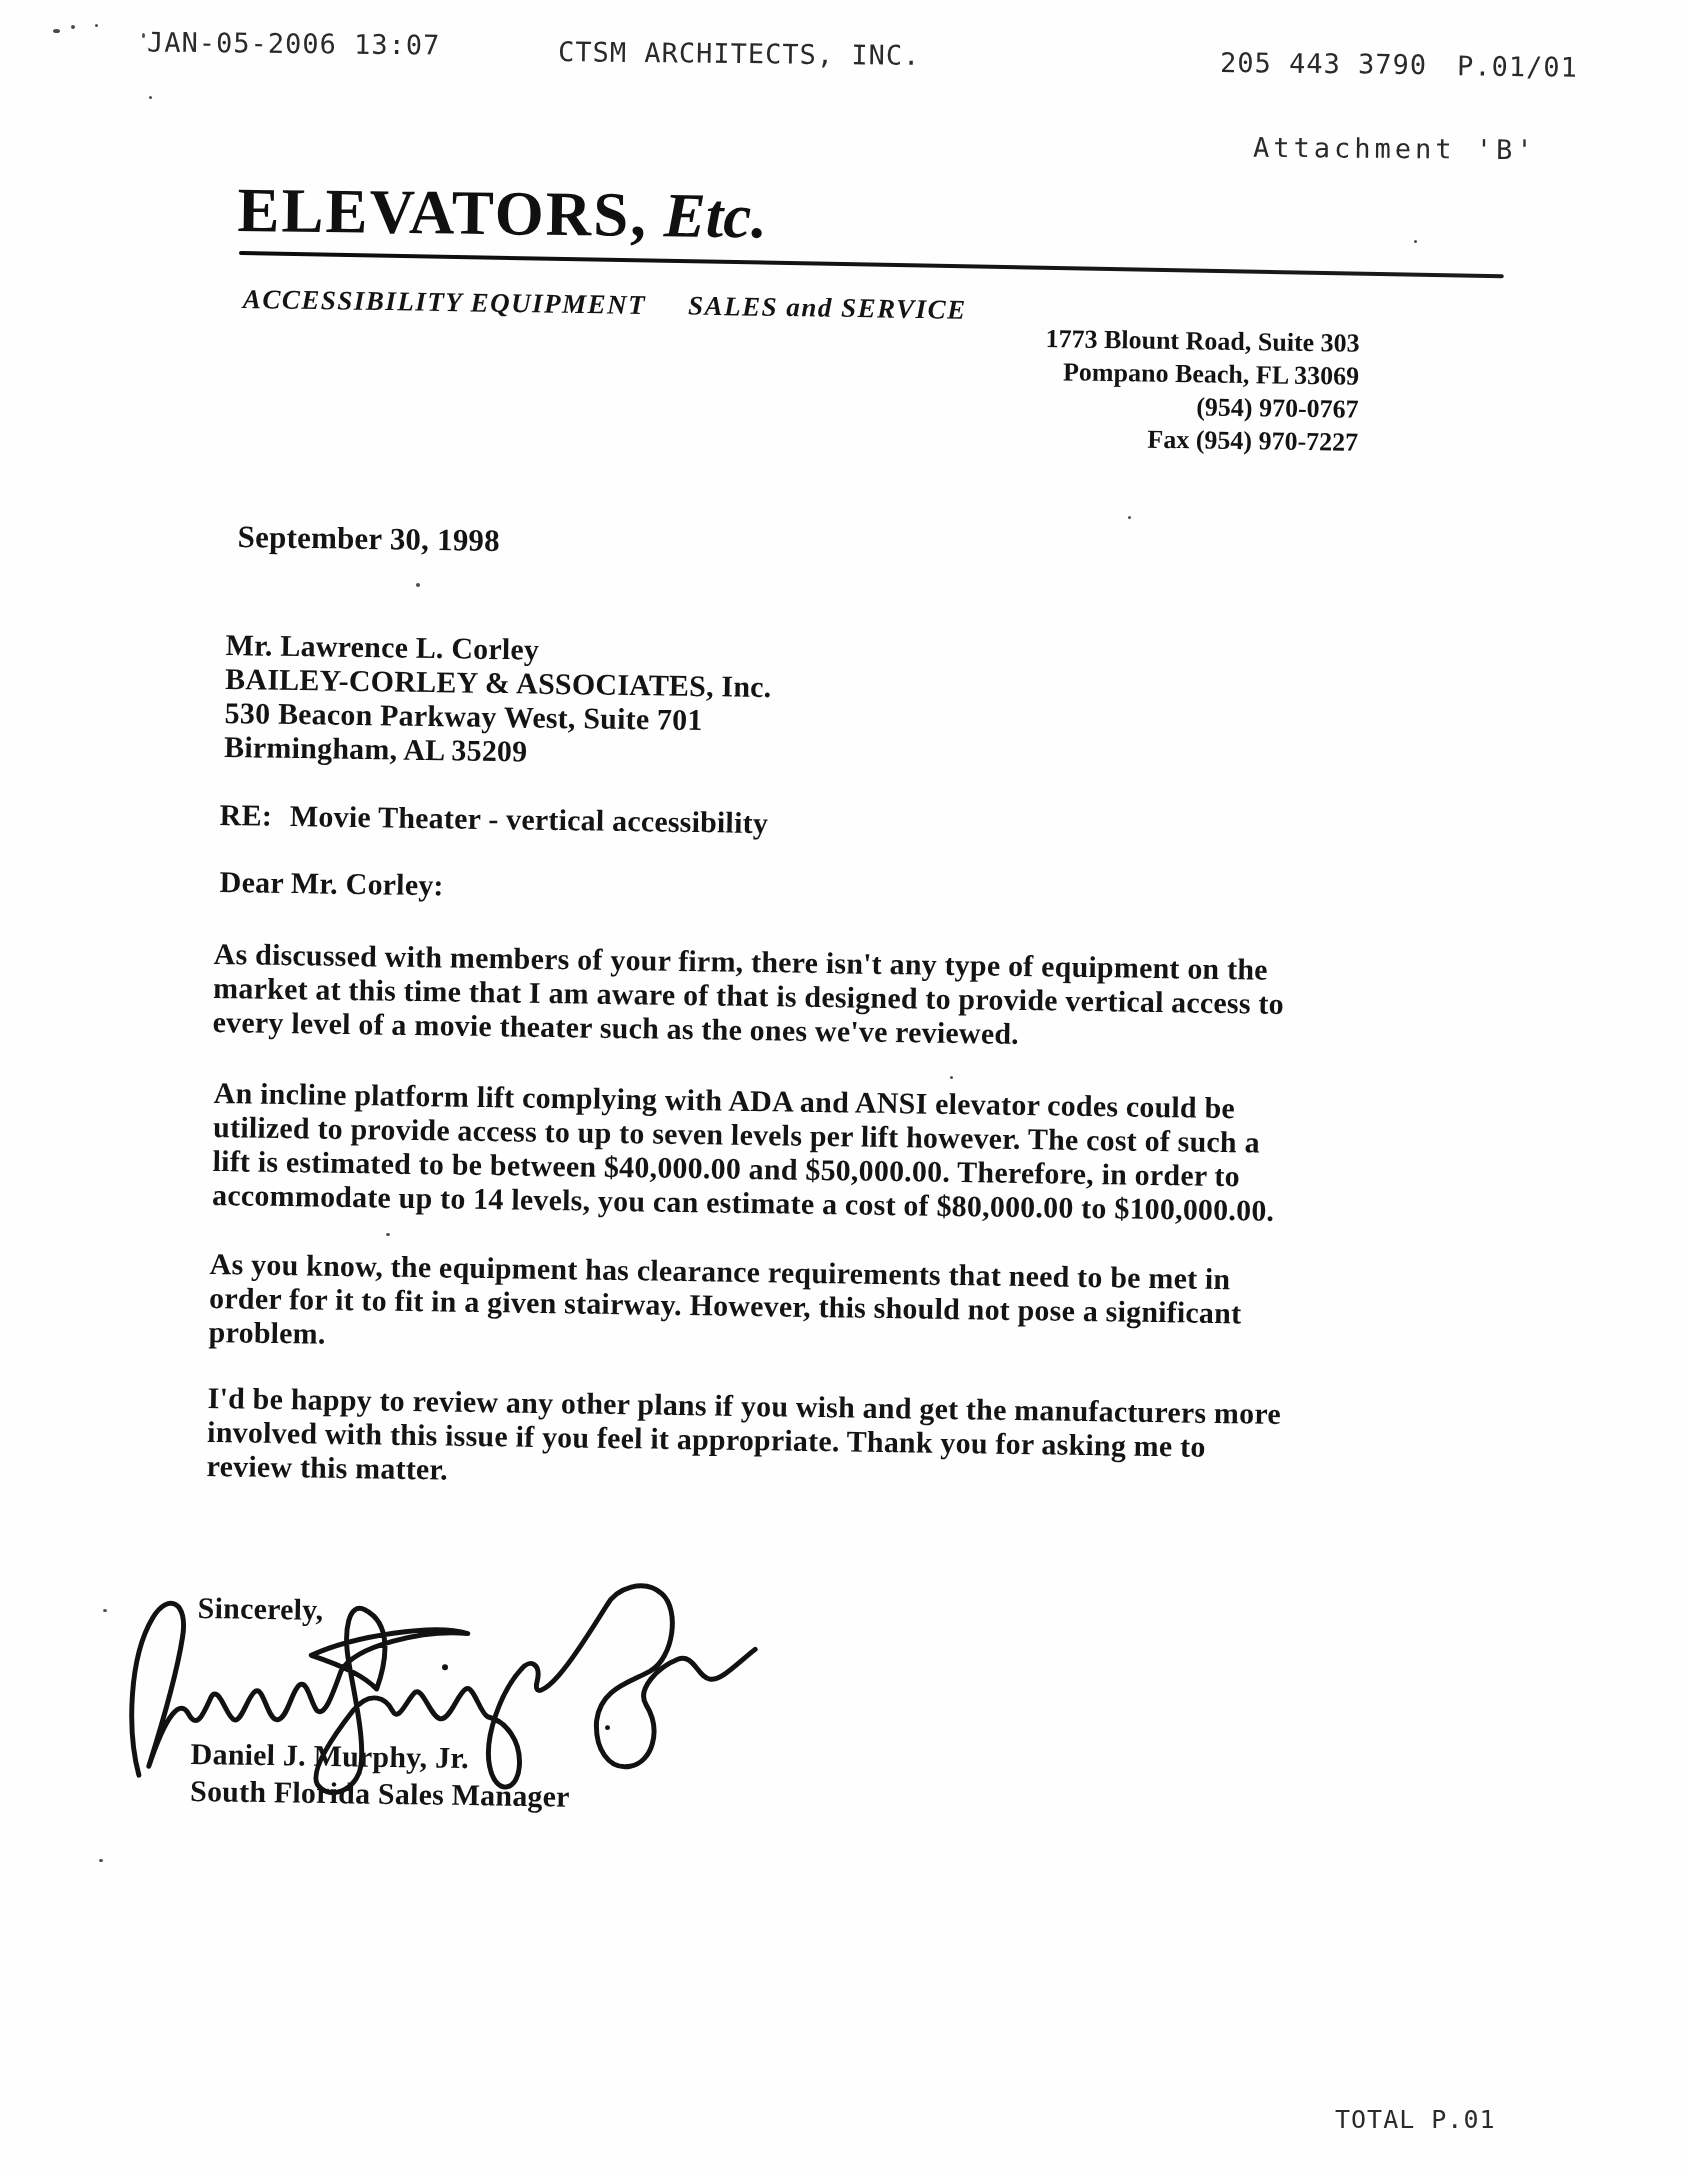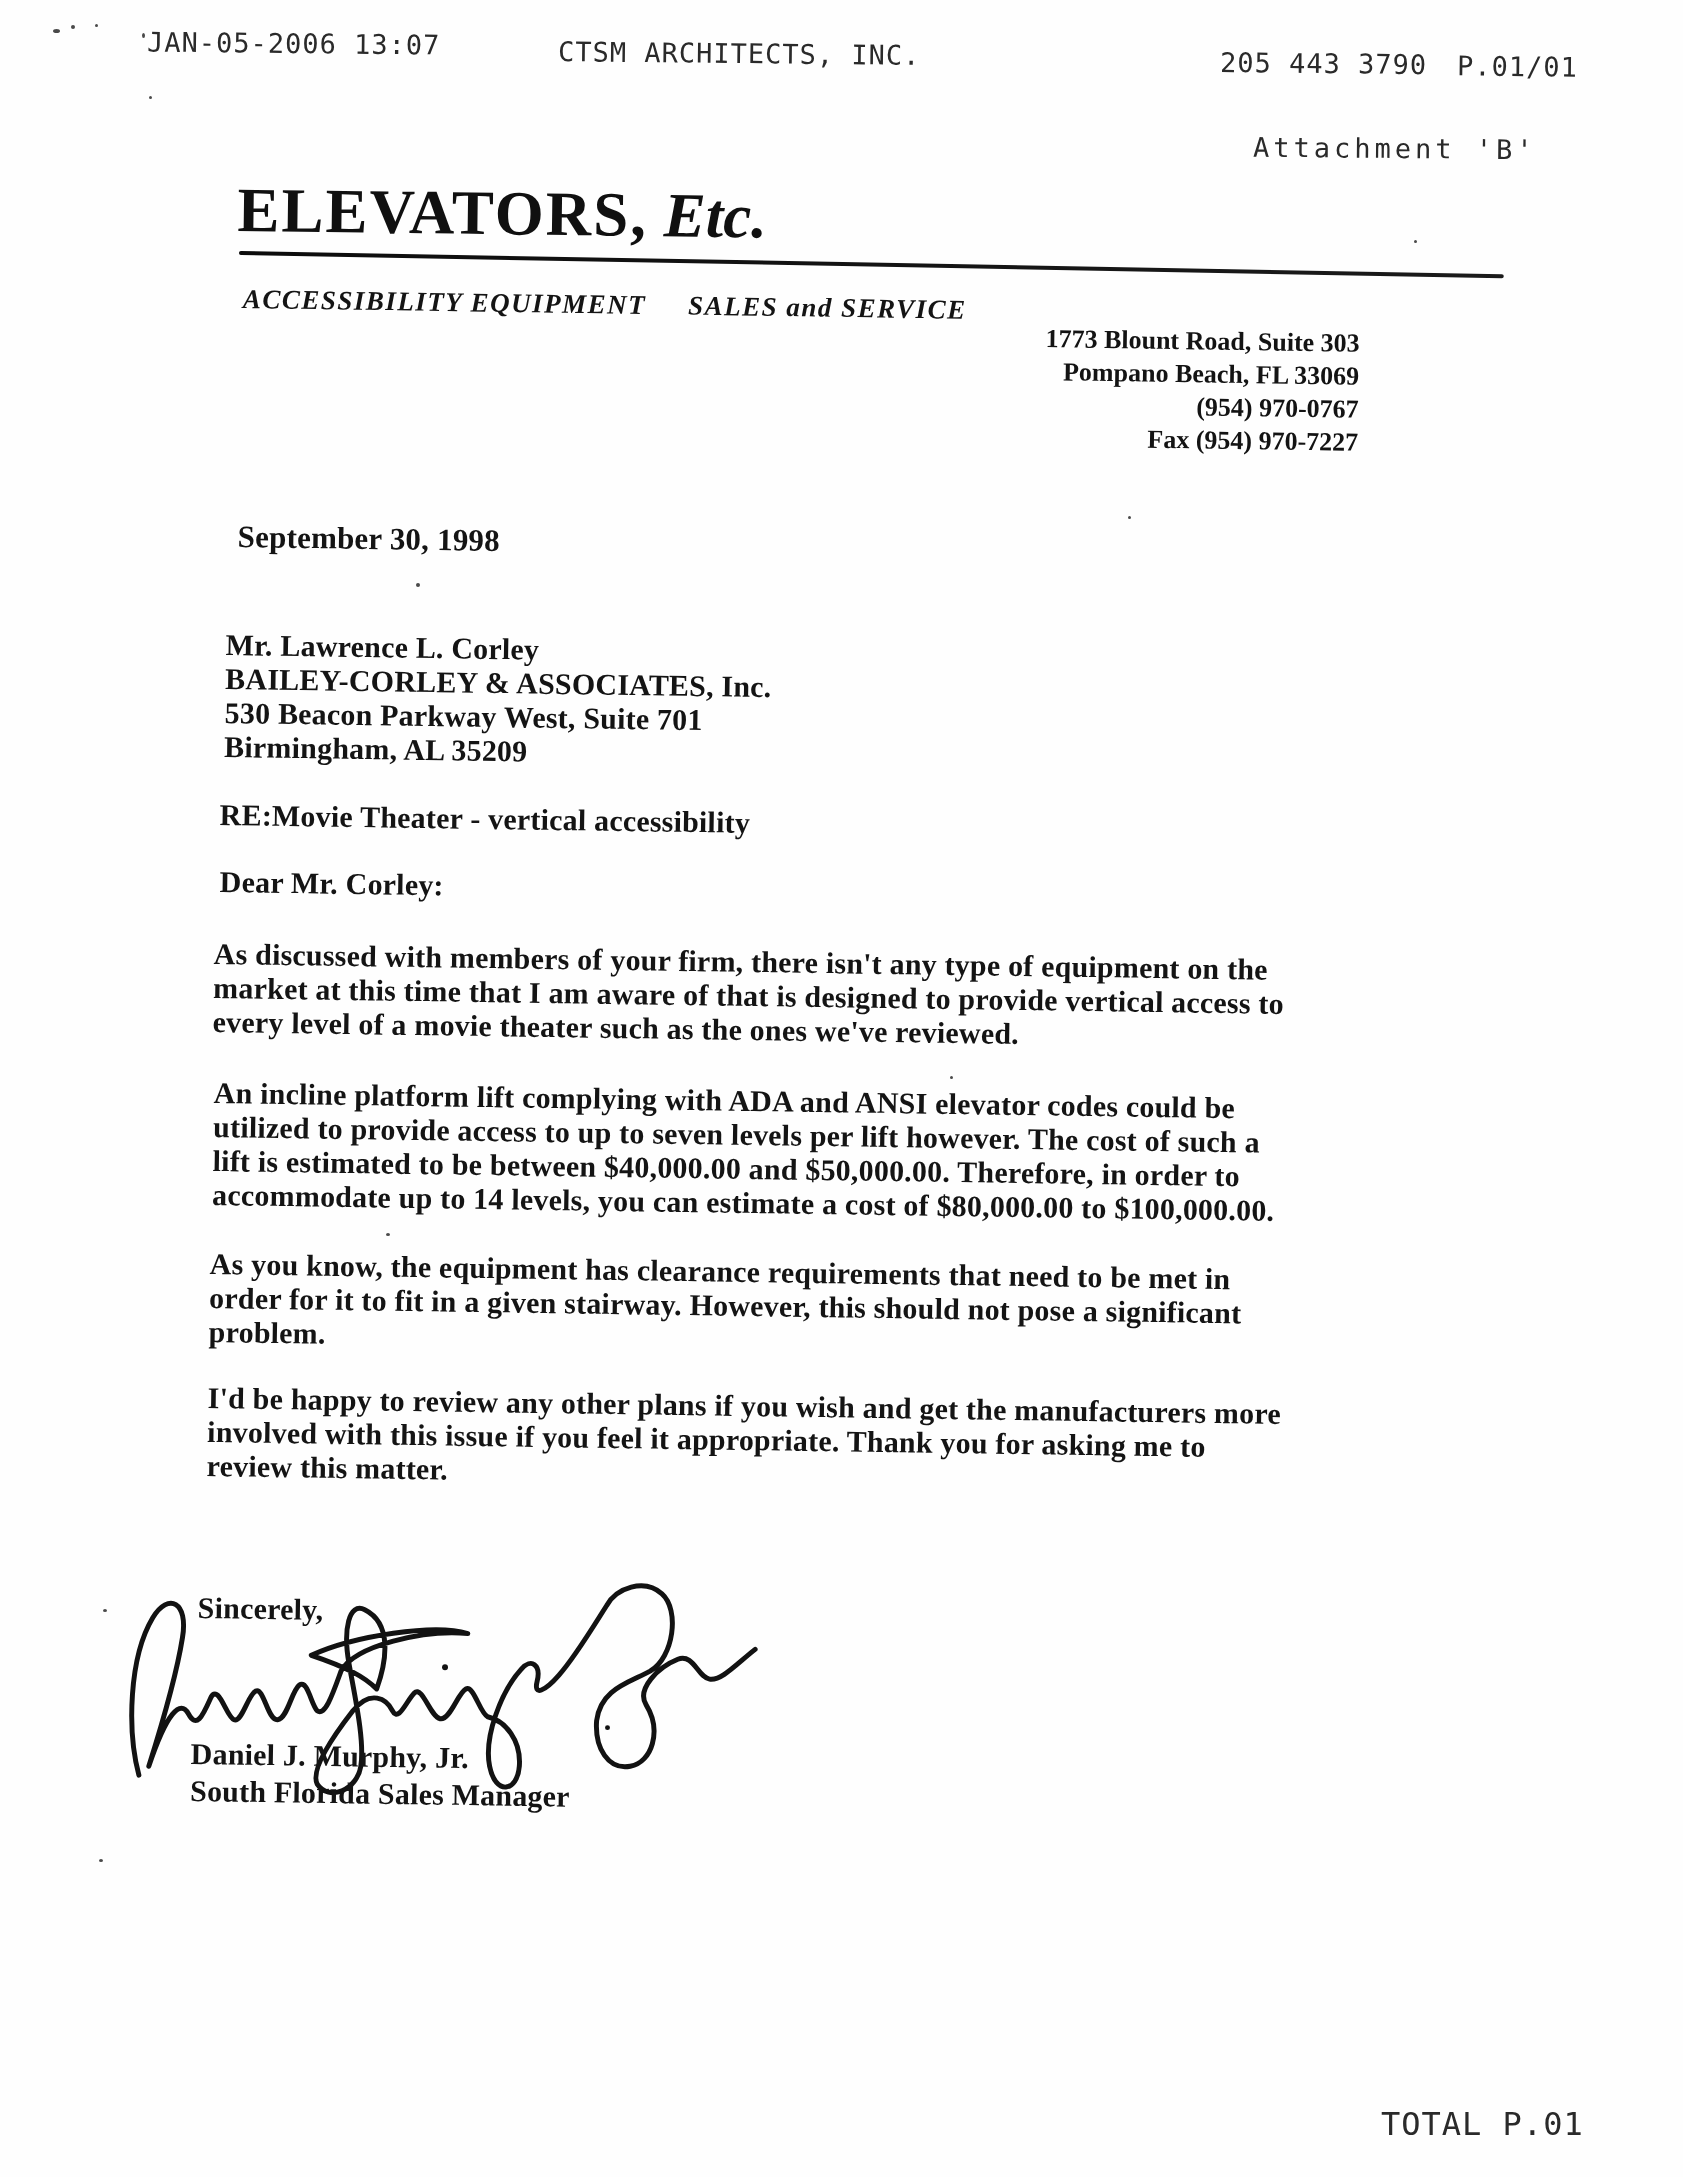--- a/index.html
+++ b/index.html
@@ -39,31 +39,31 @@
   }
   .address{
     left:970px;top:321px;width:390px;
     font-size:26px;font-weight:bold;line-height:33px;
     text-align:right;white-space:nowrap;color:#131313;
   }
   .body-text{font-size:30px;font-weight:bold;white-space:nowrap;color:#141414;letter-spacing:0.2px;}
   .date-line{left:238px;top:519px;font-size:31px;}
   .recipient{left:226px;top:628px;line-height:34px;}
   .subject{left:220px;top:798px;display:flex;}
-  .subject .re-label{}
+  .subject .re-label{margin-right:18px;}
   .salutation{left:220px;top:865px;}
   .para{line-height:34px;}
   .para-1{left:214px;top:937px;}
   .para-2{left:214px;top:1076px;}
   .para-3{left:210px;top:1247px;}
   .para-4{left:208px;top:1381px;}
   .closing{left:198px;top:1591px;}
   .sig-block{left:191px;top:1735px;line-height:37px;}
   .signature-svg{left:127px;top:1572px;}
-  .total{left:1381px;top:2105px;font-size:32px;letter-spacing:1px;}
+  .total{left:1335px;top:2105px;font-size:25px;letter-spacing:1px;}
   .speck{position:absolute;border-radius:50%;background:#4a4a4a;}
 </style>
 </head>
 <body>
 
 <div class="speck" style="left:53px;top:29px;width:7px;height:4px;"></div>
 <div class="speck" style="left:71px;top:25px;width:4px;height:4px;"></div>
 <div class="speck" style="left:95px;top:24px;width:3px;height:3px;"></div>
 <div class="speck" style="left:142px;top:33px;width:3px;height:5px;"></div>
 <div class="speck" style="left:149px;top:96px;width:3px;height:3px;"></div>

